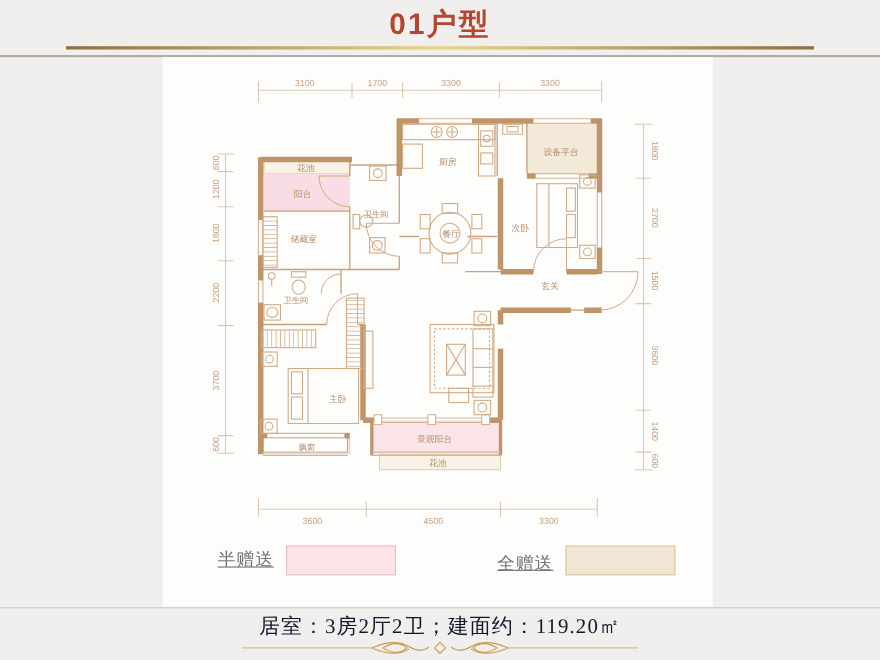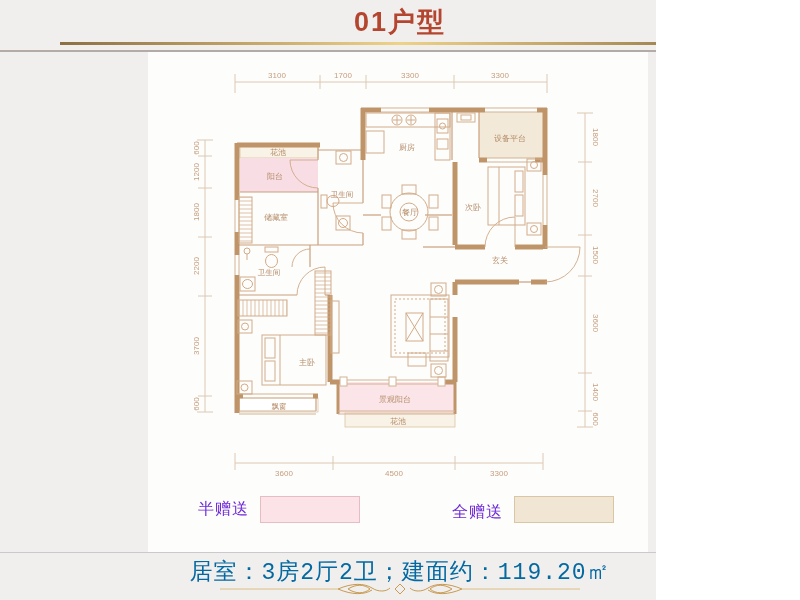--- a/index.html
+++ b/index.html
@@ -1,35 +1,35 @@
 <!DOCTYPE html>
 <html><head>
 <meta charset="utf-8">
 <style>
   html,body{margin:0;padding:0;}
-  .stage{position:relative;width:656px;height:600px;background:#f1efee;overflow:hidden;
+  .stage{position:relative;width:800px;height:600px;background:#f1efee;overflow:hidden;
          font-family:"Liberation Sans",sans-serif;}
   .title{position:absolute;left:0;top:4px;width:800px;text-align:center;
          font-size:27px;font-weight:bold;letter-spacing:2px;color:#b4452e;}
   .gold-rule{position:absolute;left:60px;top:42px;width:680px;height:3px;
          background:linear-gradient(90deg,#8e6f44,#eed288 50%,#8e6f44);}
   .gray-rule{position:absolute;left:0;top:50px;width:800px;height:2px;background:#b3aba5;}
   .panel{position:absolute;left:148px;top:52px;width:500px;height:500px;background:#fdfdfc;}
   .plan-svg{position:absolute;left:185px;top:55px;}
   .legend-item{position:absolute;display:flex;align-items:center;gap:11px;
-         font-size:16px;color:#6d28d9;letter-spacing:1px;}
+         font-size:16px;color:#737373;letter-spacing:1px;text-decoration:underline;}
   .legend-half{left:198px;top:496px;}
   .legend-full{left:452px;top:496px;align-items:flex-end;}
   .swatch{width:98px;height:25px;border:1px solid;}
   .swatch-half{border-color:#e7bcc4;}
   .swatch-full{border-color:#d9c6a3;}
   .footer-strip{position:absolute;left:0;top:552px;width:800px;height:48px;
          background:#f1efee;border-top:1px solid #c9c9cf;}
   .footer-text{position:absolute;left:0;top:556px;width:800px;text-align:center;
-         font-family:Liberation Mono, monospace;font-size:23px;color:#0369a1;letter-spacing:1px;}
+         font-family:Liberation Serif, serif;font-size:19px;color:#0f172a;letter-spacing:1px;}
   .flourish{position:absolute;left:220px;top:580px;}
 </style>
 </head>
 <body>
 
 <div class="stage">
 
   <div class="title">01户型</div>
   <div class="gold-rule"></div>
   <div class="gray-rule"></div>

